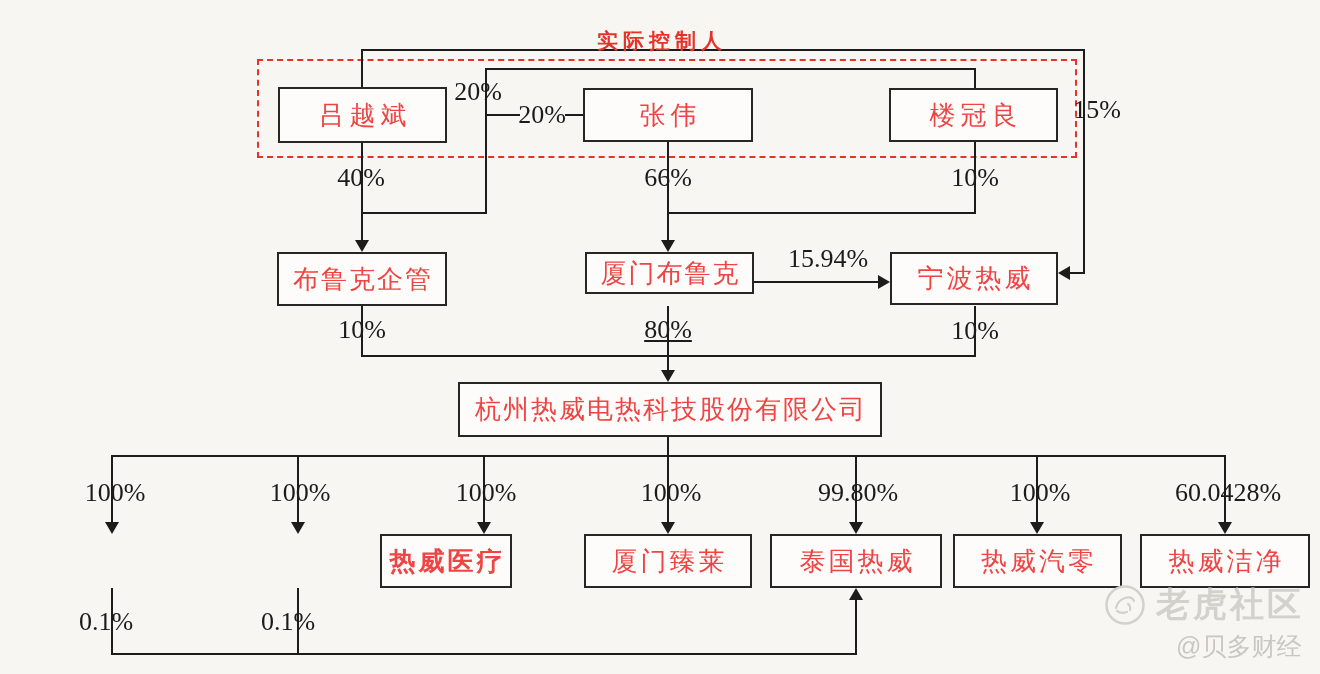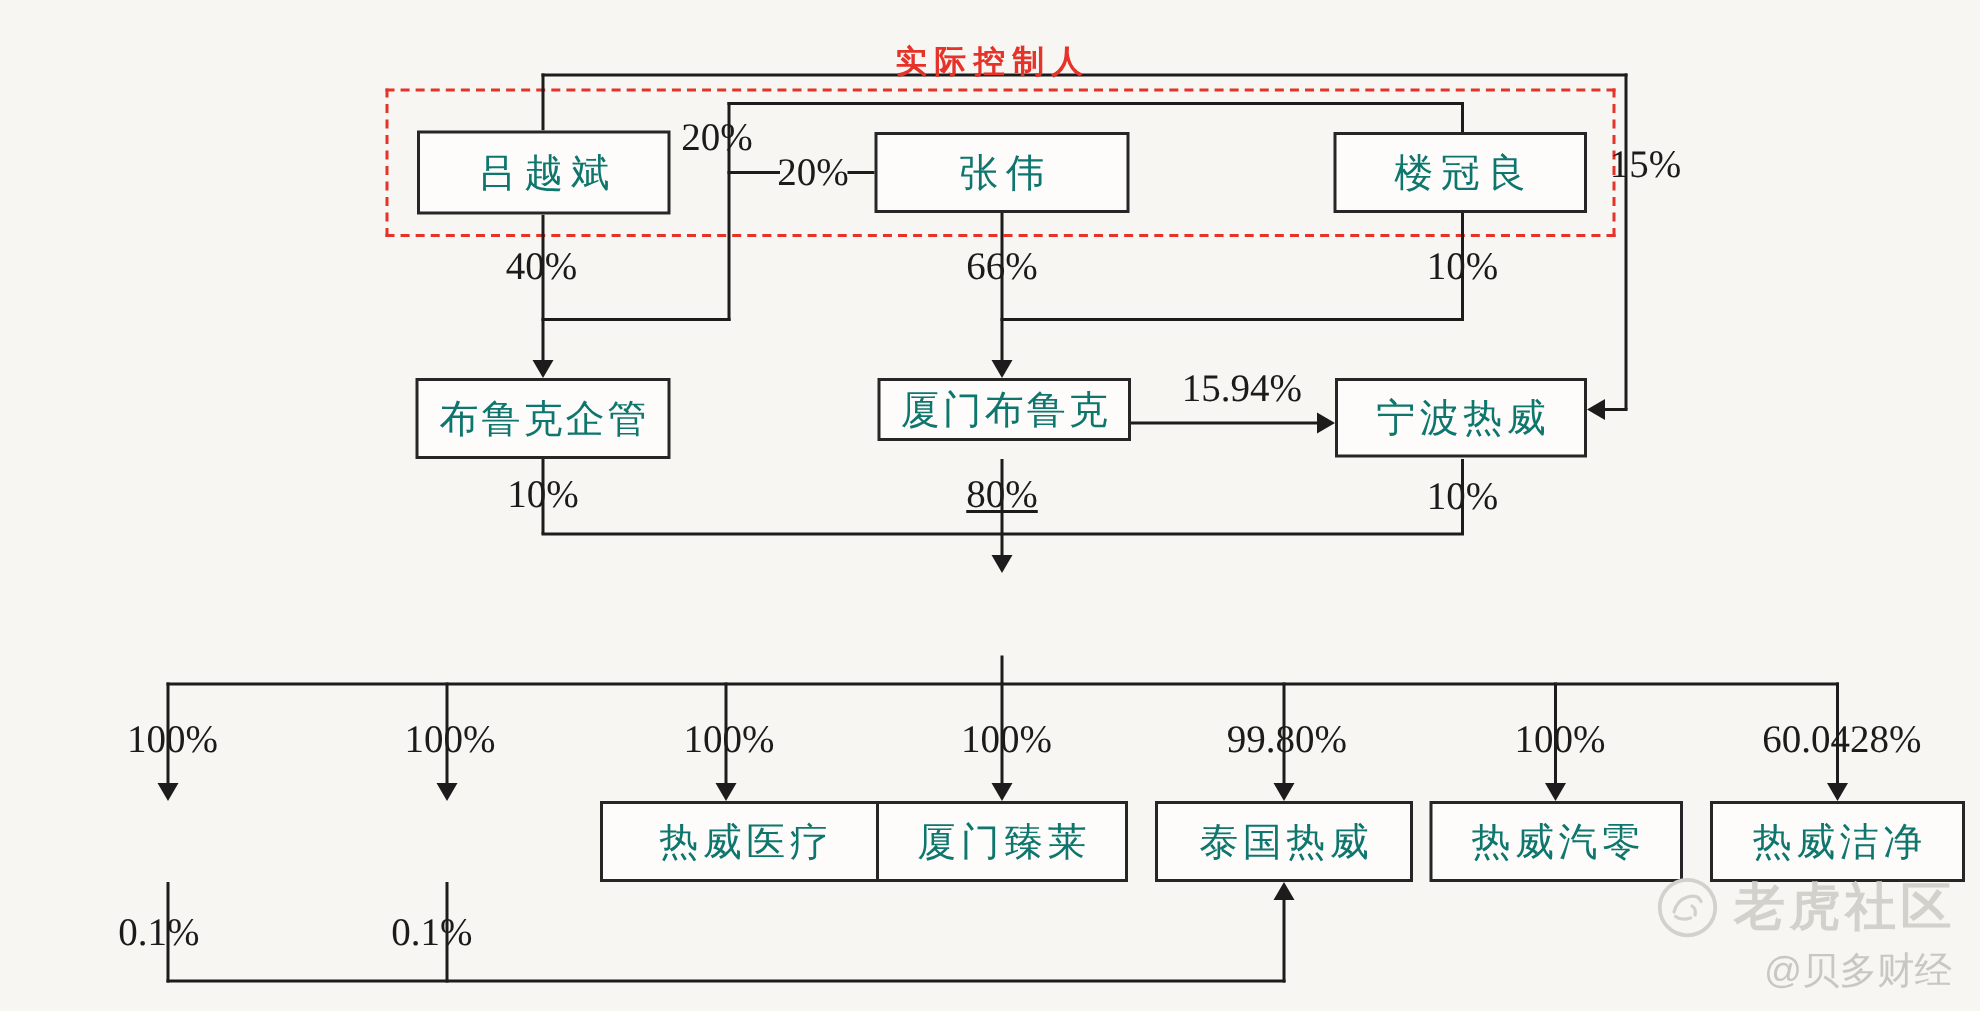--- a/index.html
+++ b/index.html
@@ -10,21 +10,21 @@
     position:relative;overflow:hidden;
   }
   #canvas{position:absolute;left:0;top:0;width:1320px;height:674px;}
 
   
   .node{
     position:absolute;
     background:#fdfcfa;
     border:2px solid #262626;
     display:flex;align-items:center;justify-content:center;
-    font-size:26px;color:#0f766e;
+    font-size:26px;color:#ef4444;
     letter-spacing:5px;text-indent:5px;
     box-sizing:border-box;
     z-index:3;
   }
   .node.wide{letter-spacing:2px;text-indent:2px;}
 
   
   .hl,.vl{position:absolute;background:#1c1c1c;z-index:1;}
   .hl{height:2px;}
   .vl{width:2px;}
@@ -127,22 +127,23 @@
   <div class="arr up" style="left:849px;top:588px;"></div>
 
   <div class="node" style="left:278px;top:87px;width:169px;height:56px;">吕越斌</div>
   <div class="node" style="left:583px;top:88px;width:170px;height:54px;">张伟</div>
   <div class="node" style="left:889px;top:88px;width:169px;height:54px;">楼冠良</div>
 
   <div class="node wide" style="left:277px;top:252px;width:170px;height:54px;">布鲁克企管</div>
   <div class="node wide" style="left:585px;top:252px;width:169px;height:42px;">厦门布鲁克</div>
   <div class="node" style="left:890px;top:252px;width:168px;height:53px;letter-spacing:3px;text-indent:3px;">宁波热威</div>
 
+  <div class="node wide" style="left:458px;top:382px;width:424px;height:55px;">杭州热威电热科技股份有限公司</div>
 
-  <div class="node" style="left:400px;top:534px;width:192px;height:54px;letter-spacing:3px;text-indent:3px;">热威医疗</div>
+  <div class="node" style="left:380px;top:534px;width:132px;height:54px;letter-spacing:3px;text-indent:3px;font-weight:bold;">热威医疗</div>
   <div class="node" style="left:584px;top:534px;width:168px;height:54px;letter-spacing:3px;text-indent:3px;">厦门臻莱</div>
   <div class="node" style="left:770px;top:534px;width:172px;height:54px;letter-spacing:3px;text-indent:3px;">泰国热威</div>
   <div class="node" style="left:953px;top:534px;width:169px;height:54px;letter-spacing:3px;text-indent:3px;">热威汽零</div>
   <div class="node" style="left:1140px;top:534px;width:170px;height:54px;letter-spacing:3px;text-indent:3px;">热威洁净</div>
 
   <div class="pct" style="left:478px;top:92px;">20%</div>
   <div class="pct" style="left:542px;top:115px;">20%</div>
   <div class="pct" style="left:1097px;top:110px;">15%</div>
   <div class="pct" style="left:361px;top:178px;">40%</div>
   <div class="pct" style="left:668px;top:178px;">66%</div>

